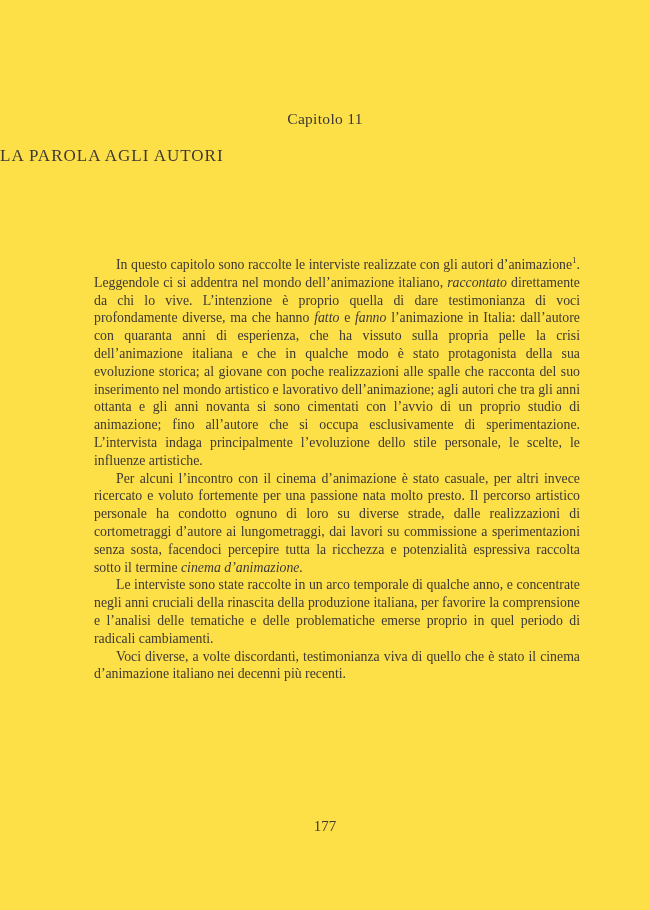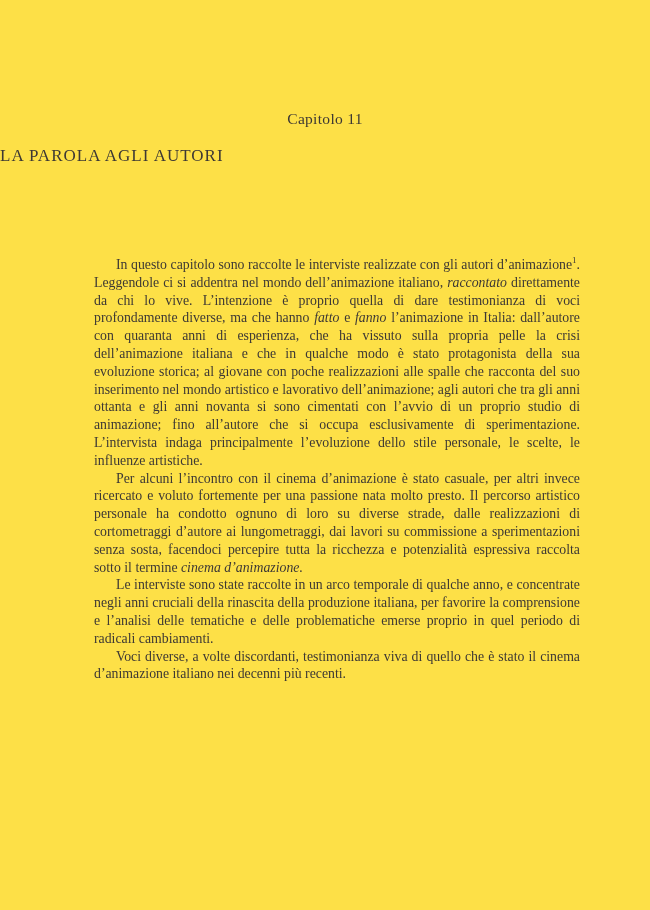--- a/index.html
+++ b/index.html
@@ -94,14 +94,15 @@
 
     <p><span>Per alcuni l’incontro con il cinema d’animazione è stato casuale, per altri invece ricercato e voluto fortemente per una passione nata molto presto. Il percorso artistico personale ha condotto ognuno di loro su diverse strade, dalle realizzazioni di cortometraggi d’autore ai lungometraggi, dai lavori su commissione a sperimentazioni senza sosta, facendoci percepire tutta la ricchezza e potenzialità espressiva raccolta sotto il termine </span><span class="italic">cinema d’animazione.</span></p>
 
     <p><span>Le interviste sono state raccolte in un arco temporale di qualche anno, e concentrate negli anni cruciali della rinascita della produzione italiana, per favorire la comprensione e l’analisi delle tematiche e delle problematiche emerse proprio in quel periodo di radicali cambiamenti.</span></p>
 
     <p><span>Voci diverse, a volte discordanti, testimonianza viva di quello che è stato il cinema d’animazione italiano nei decenni più recenti.</span></p>
 
   </div>
 
 
+  <div class="page-number">177</div>
 
 </div>
 
 </body></html>

